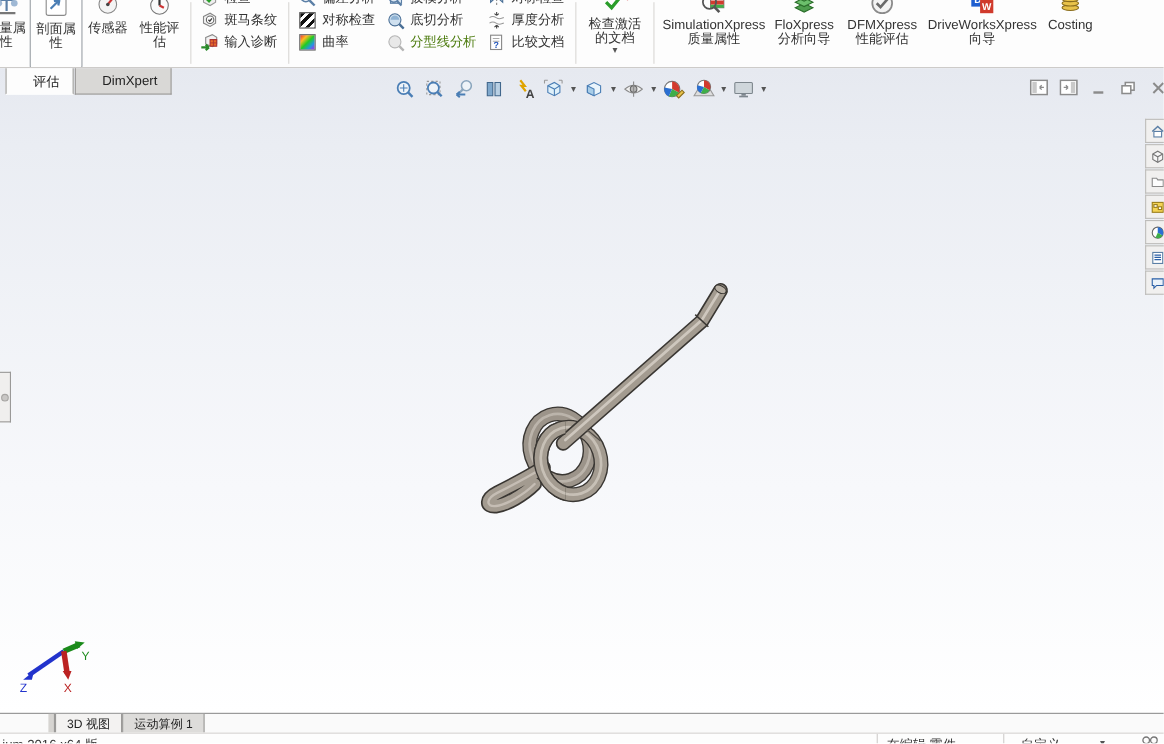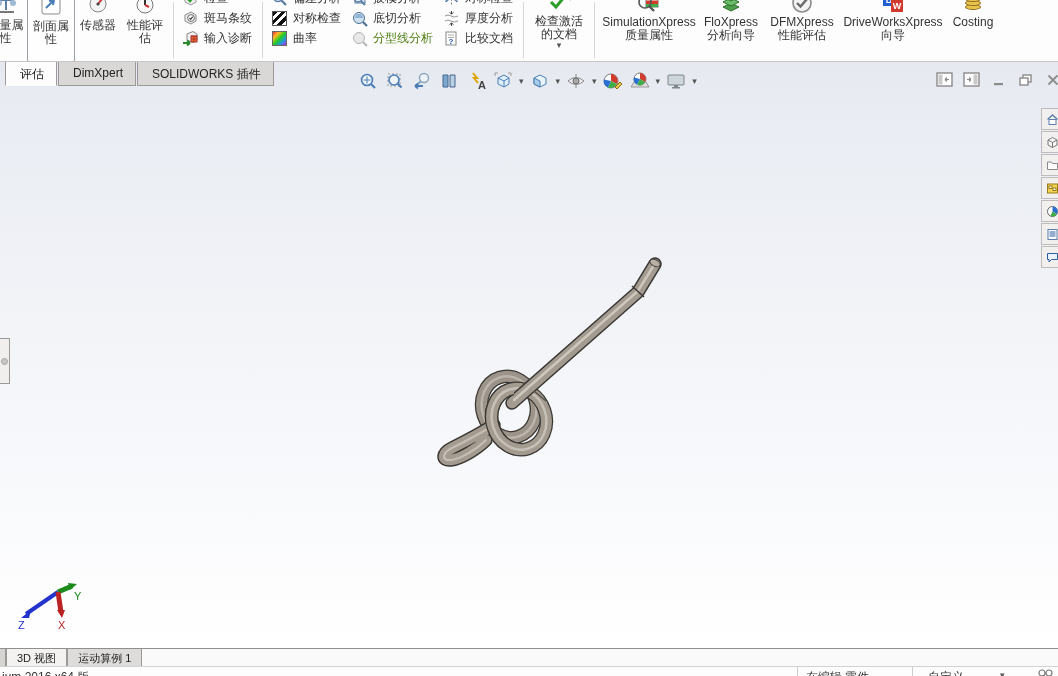--- a/index.html
+++ b/index.html
@@ -37,21 +37,21 @@
   .coin i { position:absolute; left:0; width:16px; height:6px; border-radius:50%;
             background:#e8c24a; border:1px solid #8a6d1d; }
   .dw { position:relative; width:20px; height:18px; }
   .dw .b1 { position:absolute; left:0; top:0; width:12px; height:12px; background:#1f5fd0; color:#fff;
             font-size:9px; font-weight:bold; text-align:center; line-height:12px; }
   .dw .b2 { position:absolute; left:8px; top:6px; width:12px; height:12px; background:#d03a2c; color:#fff;
             font-size:9px; font-weight:bold; text-align:center; line-height:12px; }
 
   
   .tabbar { position:absolute; left:0; top:62px; height:26px; display:flex; align-items:flex-start; }
-  .ctab { height:24px; padding:4px 12px 0 14px; font-size:12px; color:#222;
+  .ctab { height:24px; padding:4px 12px 0 24px; font-size:12px; color:#222;
           background:#d9d8d6; border:1px solid #9b9a98; border-top:none; margin-right:1px; }
   .ctab.active { background:#fdfdfd; border-bottom:1px solid #fdfdfd; }
 
   
   .viewport { position:absolute; left:0; top:62px; width:1058px; height:586px;
               background:linear-gradient(180deg,#e6e9f0 0%,#eaedf3 12%,#f7f8fb 65%,#ffffff 100%); }
 
   
   .hud { position:absolute; left:356px; top:8px; display:flex; align-items:center; gap:3px; }
   .hud .hic { width:24px; height:22px; display:flex; align-items:center; justify-content:center; }
@@ -70,21 +70,21 @@
   .splitter { position:absolute; left:0; top:276px; width:10px; height:46px; background:#f0efee;
               border:1px solid #9a9998; border-left:none; display:flex; align-items:center; justify-content:center; }
   .splitter .knob { width:7px; height:7px; border-radius:50%; background:#c9c7c5; border:1px solid #a7a5a3; }
 
   
   .triad { position:absolute; left:14px; top:518px; }
   .model { position:absolute; left:420px; top:183px; }
 
   
   .motionbar { position:absolute; left:0; top:648px; width:1058px; height:18px; background:#fafafa;
-               border-top:1px solid #8f8f8f; display:flex; align-items:stretch; }
+               border-top:1px solid #8f8f8f; display:flex; align-items:stretch;padding-left:44px; }
   .mb-split { width:6px; background:#d6d4d1; border-right:1px solid #9a9998; }
   .mtab { padding:2px 10px 0 10px; font-size:11px; color:#222; background:#dddcda;
           border-right:1px solid #9b9a98; border-left:1px solid #9b9a98; white-space:nowrap; }
   .mtab.active { background:#f3f2f1; }
 
   
   .statusbar { position:absolute; left:0; top:666px; width:1058px; height:10px; background:#fdfdfd;
                border-top:1px solid #d4d2d0; overflow:hidden; font-size:12px; color:#333; }
   .statusbar .row { position:relative; height:18px; }
   .st-ver { position:absolute; left:2px; top:2px; white-space:nowrap; }
@@ -572,21 +572,20 @@
       <text x="4" y="49" font-size="11" fill="#2233cc">Z</text>
       <text x="44" y="49" font-size="11" fill="#bb2222">X</text>
       <text x="60" y="20" font-size="11" fill="#1a8a1a">Y</text>
     </svg>
   </div>
 
   <div class="tabbar">
     <div style="width:5px"></div>
     <div class="ctab active">评估</div>
     <div class="ctab">DimXpert</div>
-    <div class="ctab">SOLIDWORKS 插件</div>
   </div>
 
   <div class="motionbar">
     <div class="mb-split"></div>
     <div class="mtab active">3D 视图</div>
     <div class="mtab">运动算例 1</div>
   </div>
 
   <div class="statusbar">
     <div class="row">

